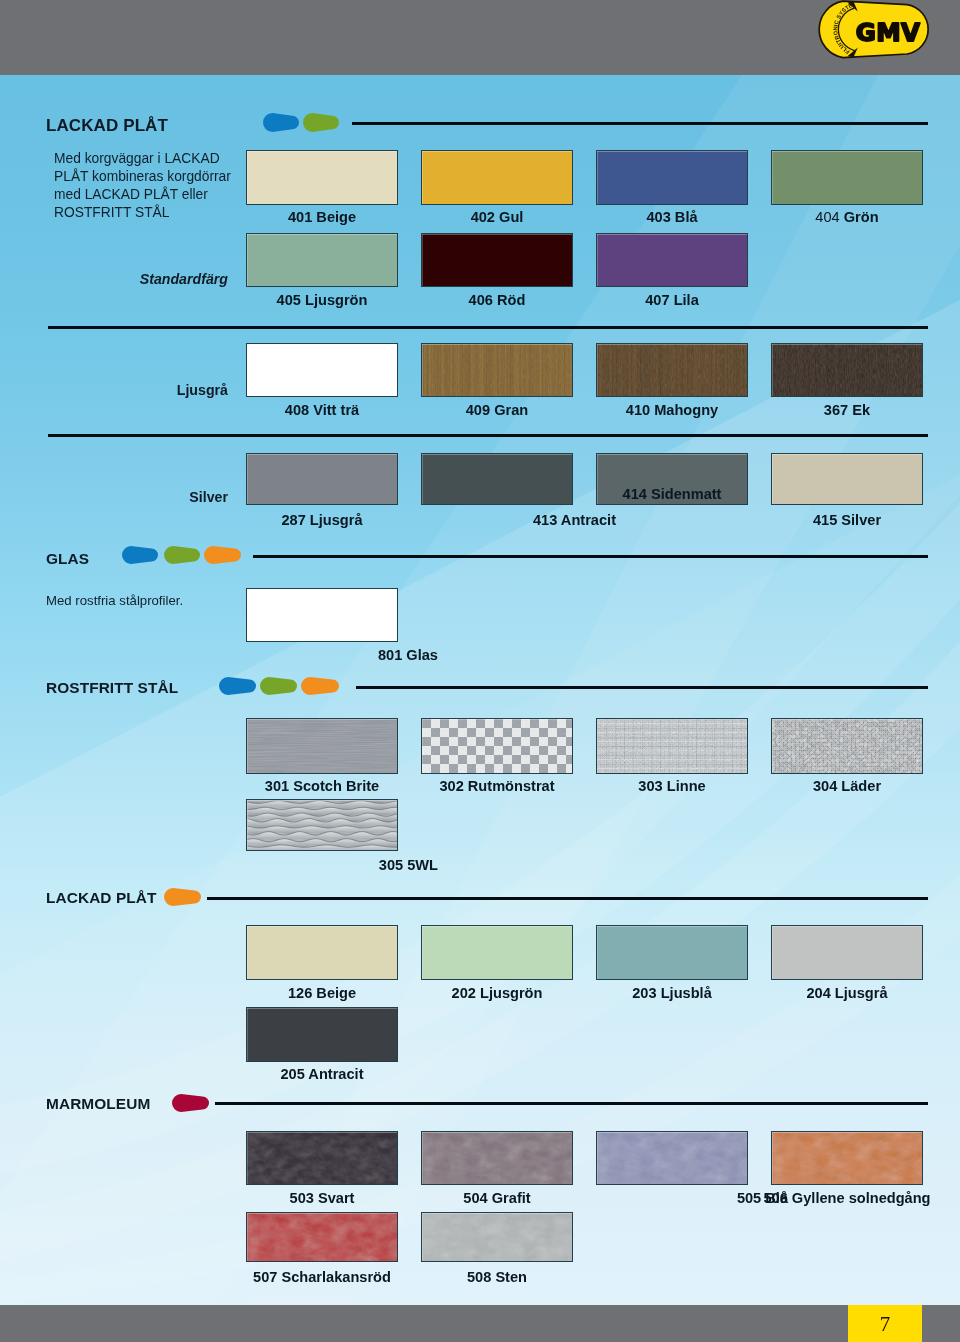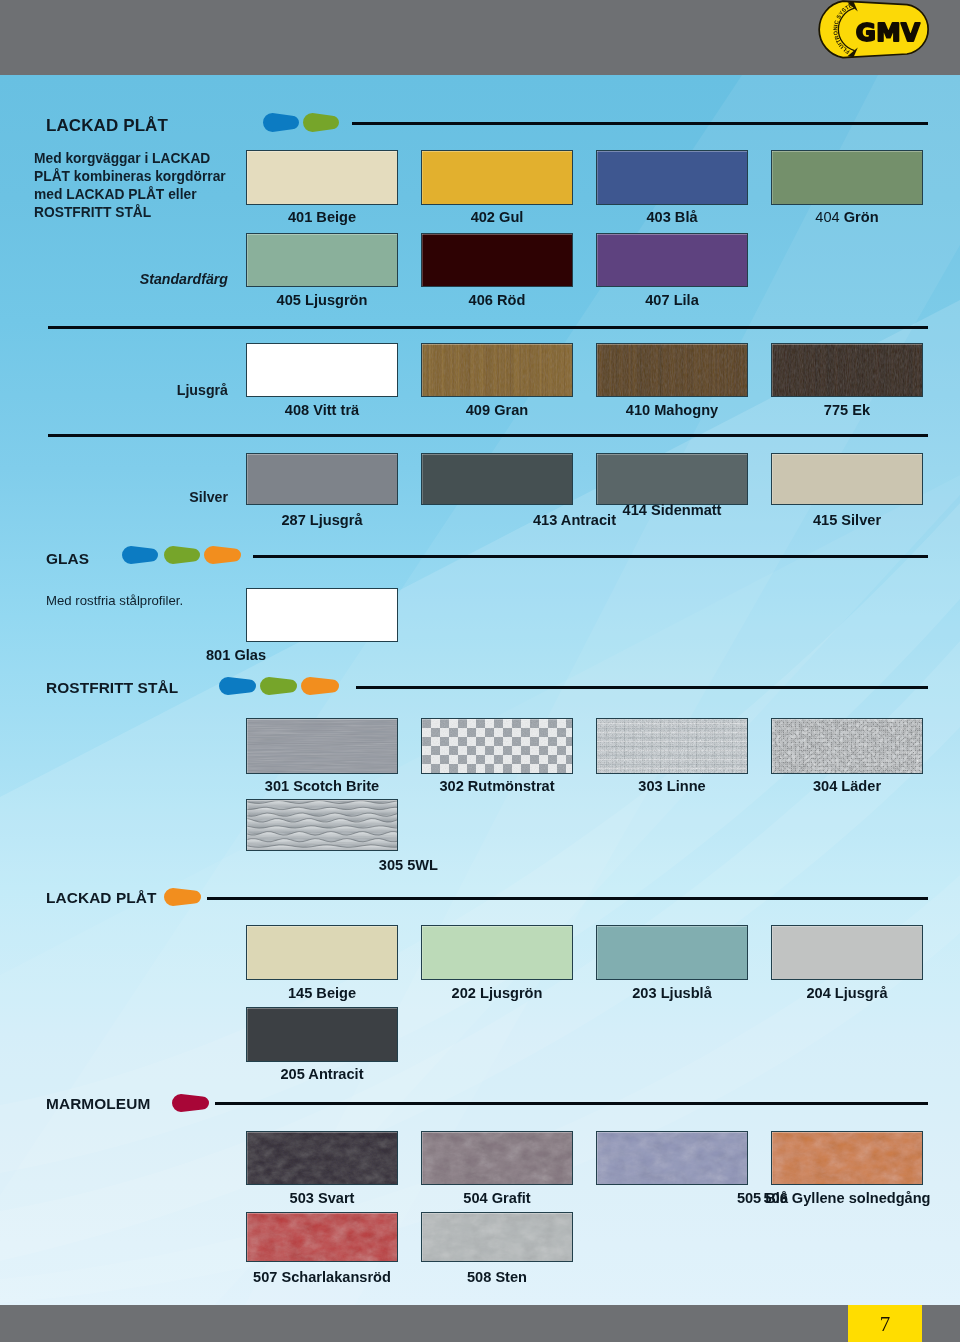--- a/index.html
+++ b/index.html
@@ -171,21 +171,21 @@
   <path d="M 48.5,12.2 A 22.0,22.0 0 0 0 48.5,54.6" fill="none" stroke="#1C1600" stroke-width="1.3"></path>
 
   <path d="M 47.5,5.6 L 51.8,15.4 L 41.4,6.5 Z" fill="#1C1600"></path>
   <path d="M 47.5,61.2 L 51.8,51.4 L 41.4,60.3 Z" fill="#1C1600"></path>
   <text font-family="Liberation Sans, sans-serif" font-size="5.6" font-weight="bold" fill="#1C1600" letter-spacing="0.1">
     <textPath href="#arcpath" startOffset="4%">FLUITRONIC SYSTEM</textPath>
   </text>
   <text x="82" y="44.5" text-anchor="middle" font-family="DejaVu Sans, sans-serif" font-size="24.5" font-weight="bold" fill="#120C00" stroke="#120C00" stroke-width="1.9" stroke-linejoin="round" letter-spacing="0.4">GMV</text>
 </svg></div>
   <div class="sec-title" style="left:46px;top:117px;">LACKAD PLÅT</div>
-  <div class="sec-desc" style="left:34px;top:150px;font-weight:bold;">Med korgväggar i LACKAD
+  <div class="sec-desc" style="left:54px;top:150px;">Med korgväggar i LACKAD
 PLÅT kombineras korgdörrar
 med LACKAD PLÅT eller
 ROSTFRITT STÅL</div>
 <span class="pill" style="left:263px;top:113px;width:36px;height:19px"><svg width="36" height="19" viewBox="0 0 36 19">
         <path d="M 9.50 0.00 A 9.50 9.50 0 0 0 9.50 19.00 L 29.26 16.24 A 6.74 6.74 0 0 0 29.26 2.76 Z" fill="#0C7BC2"></path>
       </svg></span>
 <span class="pill" style="left:303px;top:113px;width:36px;height:19px"><svg width="36" height="19" viewBox="0 0 36 19">
         <path d="M 9.50 0.00 A 9.50 9.50 0 0 0 9.50 19.00 L 29.26 16.24 A 6.74 6.74 0 0 0 29.26 2.76 Z" fill="#76A52A"></path>
       </svg></span>
   <div class="rule" style="left:352px;top:122px;width:576px;"></div>
@@ -559,31 +559,31 @@
             <rect x="90.4" y="0" width="0.6" height="54" fill="#1C1005" opacity="0.26"></rect>
             <rect x="3.4" y="0" width="0.7" height="54" fill="#1C1005" opacity="0.34"></rect>
             <rect x="55.7" y="0" width="0.8" height="54" fill="#1C1005" opacity="0.43"></rect>
             <rect x="138.9" y="0" width="0.8" height="54" fill="#1C1005" opacity="0.43"></rect>
             <rect x="118.3" y="0" width="0.6" height="54" fill="#1C1005" opacity="0.31"></rect>
             <rect x="112.2" y="0" width="0.7" height="54" fill="#1C1005" opacity="0.36"></rect>
             <rect x="43.9" y="0" width="0.9" height="54" fill="#1C1005" opacity="0.34"></rect>
           </g>
         </svg></span>
     </div>
-  <div class="cap" style="left:731px;top:403px;width:232px;text-align:center;"><b>775</b><span class="nm"> Ek</span></div>
+  <div class="cap" style="left:731px;top:403px;width:232px;text-align:center;"><b>367</b><span class="nm"> Ek</span></div>
   <div class="swatch" style="left:246px;top:453px;width:152px;height:52px;background:#7E838A;"></div>
   <div class="cap" style="left:206px;top:513px;width:232px;text-align:center;"><b>287</b><span class="nm"> Ljusgrå</span></div>
   <div class="swatch" style="left:421px;top:453px;width:152px;height:52px;background:#455052;"></div>
   <div class="cap" style="left:384px;top:513px;width:232px;text-align:right;"><b>413</b><span class="nm"> Antracit</span></div>
   <div class="swatch" style="left:596px;top:453px;width:152px;height:52px;background:#5A6668;"></div>
-  <div class="cap" style="left:556px;top:503px;width:232px;text-align:center;"><b>414</b><span class="nm"> Sidenmatt</span></div>
+  <div class="cap" style="left:556px;top:487px;width:232px;text-align:center;"><b>414</b><span class="nm"> Sidenmatt</span></div>
   <div class="swatch" style="left:771px;top:453px;width:152px;height:52px;background:#CBC5B0;"></div>
   <div class="cap" style="left:731px;top:513px;width:232px;text-align:center;"><b>415</b><span class="nm"> Silver</span></div>
   <div class="swatch" style="left:246px;top:588px;width:152px;height:54px;background:#FFFFFF;"></div>
-  <div class="cap" style="left:206px;top:648px;width:232px;text-align:left;"><b>801</b><span class="nm"> Glas</span></div>
+  <div class="cap" style="left:206px;top:648px;width:232px;text-align:right;"><b>801</b><span class="nm"> Glas</span></div>
   <div class="swatch" style="left:246px;top:718px;width:152px;height:56px;background:#9297A0;">
       <span class="tex"><svg width="152" height="56" viewBox="0 0 152 56">
           <rect width="152" height="56" fill="#9297A0" filter="url(#fbru)"></rect>
         </svg></span>
     </div>
   <div class="cap" style="left:206px;top:779px;width:232px;text-align:center;"><b>301</b><span class="nm"> Scotch Brite</span></div>
   <div class="swatch" style="left:421px;top:718px;width:152px;height:56px;background:#E9EDEF;">
       <span class="tex"><svg width="152" height="56" viewBox="0 0 152 56">
           <g filter="url(#fnoiz)">
             <rect width="152" height="56" fill="#EDEFF0"></rect>
@@ -633,21 +633,21 @@
             <polyline points="0.0,45.9 4.0,46.6 8.0,47.1 12.0,47.3 16.0,47.1 20.0,46.7 24.0,46.0 28.0,45.4 32.0,45.0 36.0,45.0 40.0,45.3 44.0,45.8 48.0,46.5 52.0,47.0 56.0,47.3 60.0,47.2 64.0,46.8 68.0,46.2 72.0,45.5 76.0,45.1 80.0,45.0 84.0,45.2 88.0,45.7 92.0,46.3 96.0,46.9 100.0,47.3 104.0,47.2 108.0,46.9 112.0,46.3 116.0,45.7 120.0,45.2 124.0,44.9 128.0,45.1 132.0,45.6 136.0,46.2 140.0,46.8 144.0,47.2 148.0,47.3 152.0,47.0" fill="none" stroke="#525A60" stroke-width="1.0" opacity=".6"></polyline>
             <polygon points="0.0,53.1 4.0,53.1 8.0,52.7 12.0,52.0 16.0,51.3 20.0,50.9 24.0,51.0 28.0,51.4 32.0,52.1 36.0,52.8 40.0,53.1 44.0,53.0 48.0,52.5 52.0,51.8 56.0,51.2 60.0,50.9 64.0,51.1 68.0,51.6 72.0,52.3 76.0,52.9 80.0,53.1 84.0,52.9 88.0,52.3 92.0,51.6 96.0,51.1 100.0,50.9 104.0,51.2 108.0,51.8 112.0,52.5 116.0,53.0 120.0,53.1 124.0,52.8 128.0,52.1 132.0,51.5 136.0,51.0 140.0,50.9 144.0,51.3 148.0,52.0 152.0,52.6 154.0,58.7 150.0,58.1 146.0,57.4 142.0,56.9 138.0,56.7 134.0,57.0 130.0,57.6 126.0,58.3 122.0,58.8 118.0,58.9 114.0,58.6 110.0,58.0 106.0,57.3 102.0,56.8 98.0,56.8 94.0,57.1 90.0,57.8 86.0,58.5 82.0,58.9 78.0,58.9 74.0,58.5 70.0,57.8 66.0,57.1 62.0,56.8 58.0,56.8 54.0,57.3 50.0,58.0 46.0,58.6 42.0,58.9 38.0,58.8 34.0,58.3 30.0,57.6 26.0,57.0 22.0,56.7 18.0,56.9 14.0,57.5 10.0,58.2 6.0,58.7 2.0,58.9" fill="url(#wgr)"></polygon>
             <polyline points="0.0,53.1 4.0,53.1 8.0,52.7 12.0,52.0 16.0,51.3 20.0,50.9 24.0,51.0 28.0,51.4 32.0,52.1 36.0,52.8 40.0,53.1 44.0,53.0 48.0,52.5 52.0,51.8 56.0,51.2 60.0,50.9 64.0,51.1 68.0,51.6 72.0,52.3 76.0,52.9 80.0,53.1 84.0,52.9 88.0,52.3 92.0,51.6 96.0,51.1 100.0,50.9 104.0,51.2 108.0,51.8 112.0,52.5 116.0,53.0 120.0,53.1 124.0,52.8 128.0,52.1 132.0,51.5 136.0,51.0 140.0,50.9 144.0,51.3 148.0,52.0 152.0,52.6" fill="none" stroke="#525A60" stroke-width="1.0" opacity=".6"></polyline>
             <polygon points="0.0,58.9 4.0,58.7 8.0,58.0 12.0,57.3 16.0,56.8 20.0,56.9 24.0,57.5 28.0,58.3 32.0,58.8 36.0,58.8 40.0,58.3 44.0,57.5 48.0,56.9 52.0,56.8 56.0,57.3 60.0,58.1 64.0,58.7 68.0,58.9 72.0,58.4 76.0,57.7 80.0,57.0 84.0,56.8 88.0,57.1 92.0,57.9 96.0,58.6 100.0,58.9 104.0,58.6 108.0,57.9 112.0,57.1 116.0,56.8 120.0,57.0 124.0,57.7 128.0,58.4 132.0,58.9 136.0,58.8 140.0,58.1 144.0,57.3 148.0,56.8 152.0,56.9 154.0,63.4 150.0,63.1 146.0,63.3 142.0,64.0 138.0,64.8 134.0,65.2 130.0,65.0 126.0,64.4 122.0,63.6 118.0,63.1 114.0,63.2 110.0,63.8 106.0,64.6 102.0,65.1 98.0,65.1 94.0,64.6 90.0,63.8 86.0,63.2 82.0,63.1 78.0,63.6 74.0,64.4 70.0,65.0 66.0,65.2 62.0,64.8 58.0,64.0 54.0,63.3 50.0,63.1 46.0,63.4 42.0,64.2 38.0,64.9 34.0,65.2 30.0,64.9 26.0,64.2 22.0,63.5 18.0,63.1 14.0,63.3 10.0,63.9 6.0,64.7 2.0,65.2" fill="url(#wgr)"></polygon>
             <polyline points="0.0,58.9 4.0,58.7 8.0,58.0 12.0,57.3 16.0,56.8 20.0,56.9 24.0,57.5 28.0,58.3 32.0,58.8 36.0,58.8 40.0,58.3 44.0,57.5 48.0,56.9 52.0,56.8 56.0,57.3 60.0,58.1 64.0,58.7 68.0,58.9 72.0,58.4 76.0,57.7 80.0,57.0 84.0,56.8 88.0,57.1 92.0,57.9 96.0,58.6 100.0,58.9 104.0,58.6 108.0,57.9 112.0,57.1 116.0,56.8 120.0,57.0 124.0,57.7 128.0,58.4 132.0,58.9 136.0,58.8 140.0,58.1 144.0,57.3 148.0,56.8 152.0,56.9" fill="none" stroke="#525A60" stroke-width="1.0" opacity=".6"></polyline>
           </g>
         </svg></span>
     </div>
   <div class="cap" style="left:206px;top:858px;width:232px;text-align:right;"><b>305</b><span class="nm"> 5WL</span></div>
   <div class="swatch" style="left:246px;top:925px;width:152px;height:55px;background:#DCD7B5;"></div>
-  <div class="cap" style="left:206px;top:986px;width:232px;text-align:center;"><b>145</b><span class="nm"> Beige</span></div>
+  <div class="cap" style="left:206px;top:986px;width:232px;text-align:center;"><b>126</b><span class="nm"> Beige</span></div>
   <div class="swatch" style="left:421px;top:925px;width:152px;height:55px;background:#BCDAB8;"></div>
   <div class="cap" style="left:381px;top:986px;width:232px;text-align:center;"><b>202</b><span class="nm"> Ljusgrön</span></div>
   <div class="swatch" style="left:596px;top:925px;width:152px;height:55px;background:#81AEB0;"></div>
   <div class="cap" style="left:556px;top:986px;width:232px;text-align:center;"><b>203</b><span class="nm"> Ljusblå</span></div>
   <div class="swatch" style="left:771px;top:925px;width:152px;height:55px;background:#C1C3C2;"></div>
   <div class="cap" style="left:731px;top:986px;width:232px;text-align:center;"><b>204</b><span class="nm"> Ljusgrå</span></div>
   <div class="swatch" style="left:246px;top:1007px;width:152px;height:55px;background:#3C4044;"></div>
   <div class="cap" style="left:206px;top:1067px;width:232px;text-align:center;"><b>205</b><span class="nm"> Antracit</span></div>
   <div class="swatch" style="left:246px;top:1131px;width:152px;height:54px;background:#261B2C;">
       <span class="tex"><svg width="152" height="54" viewBox="0 0 152 54">

